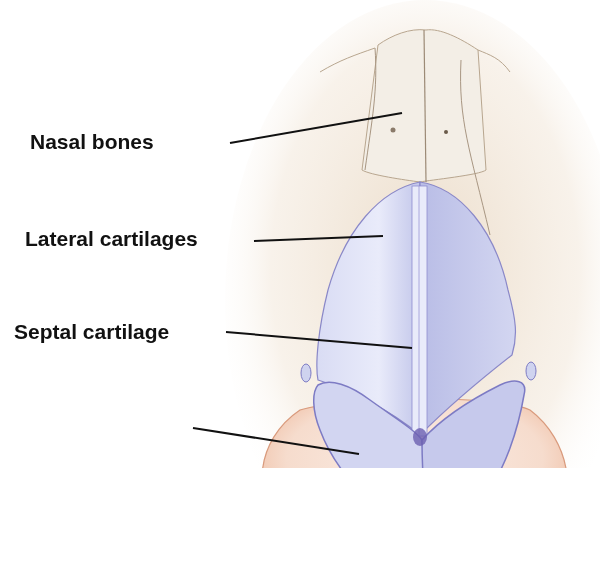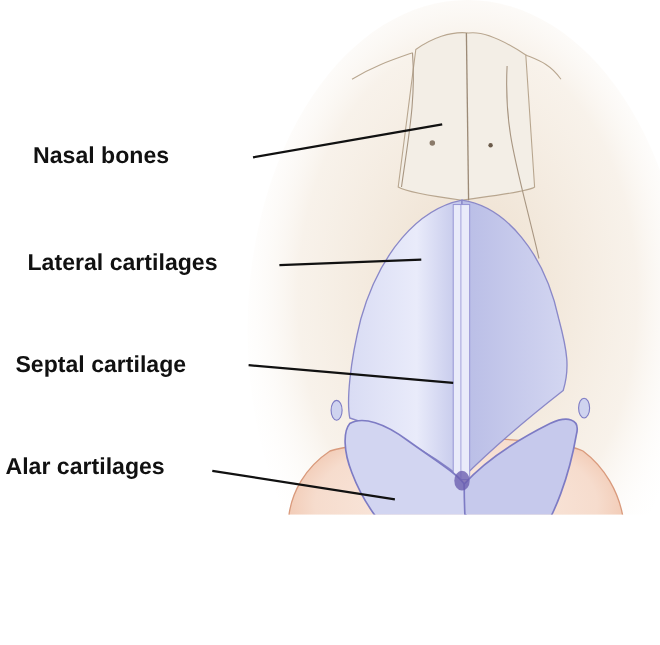--- a/index.html
+++ b/index.html
@@ -64,14 +64,13 @@
 
     <line x1="230" y1="143" x2="402" y2="113" stroke="#111" stroke-width="2"></line>
     <line x1="254" y1="241" x2="383" y2="236" stroke="#111" stroke-width="2"></line>
     <line x1="226" y1="332" x2="412" y2="348" stroke="#111" stroke-width="2"></line>
     <line x1="193" y1="428" x2="359" y2="454" stroke="#111" stroke-width="2"></line>
   </svg>
 
   <div class="label" style="left:30px; top:131px;">Nasal bones</div>
   <div class="label" style="left:14px; top:321px;">Septal cartilage</div>
   <div class="label" style="left:25px; top:228px;">Lateral cartilages</div>
-  <div class="label" style="left:5px; top:414px;">Alar cartilages</div>
 </div>
 
 </body></html>

